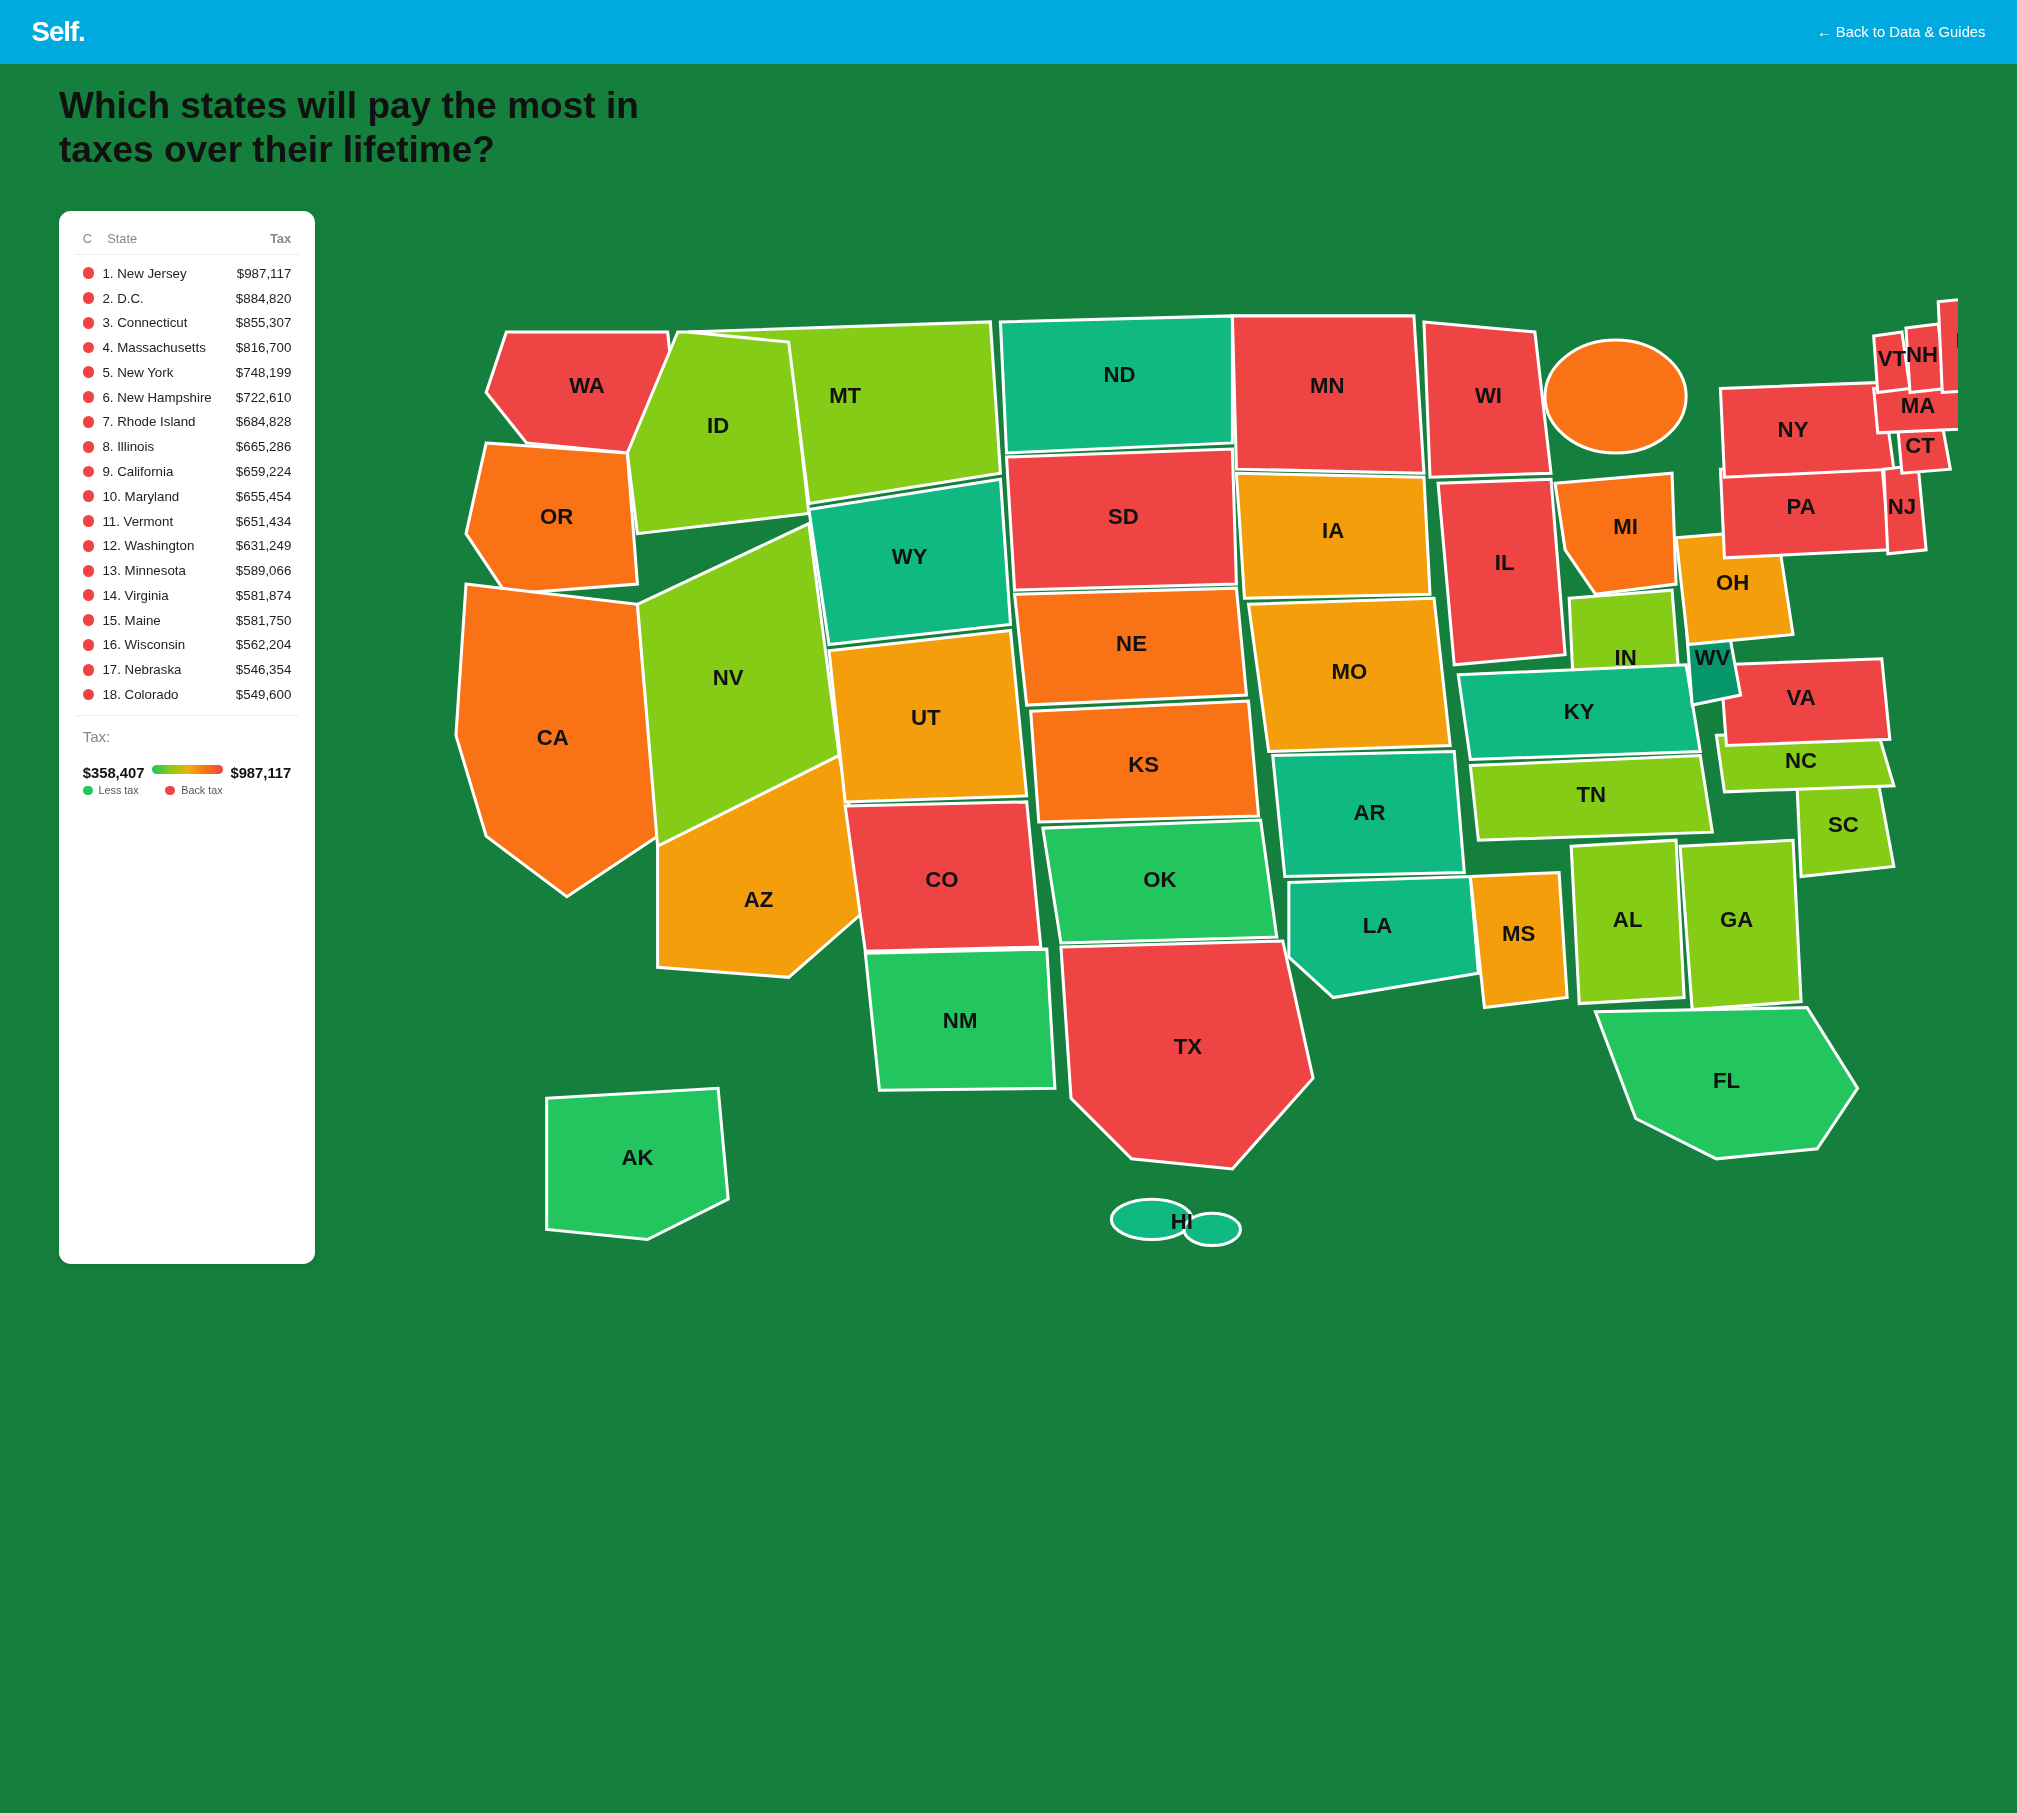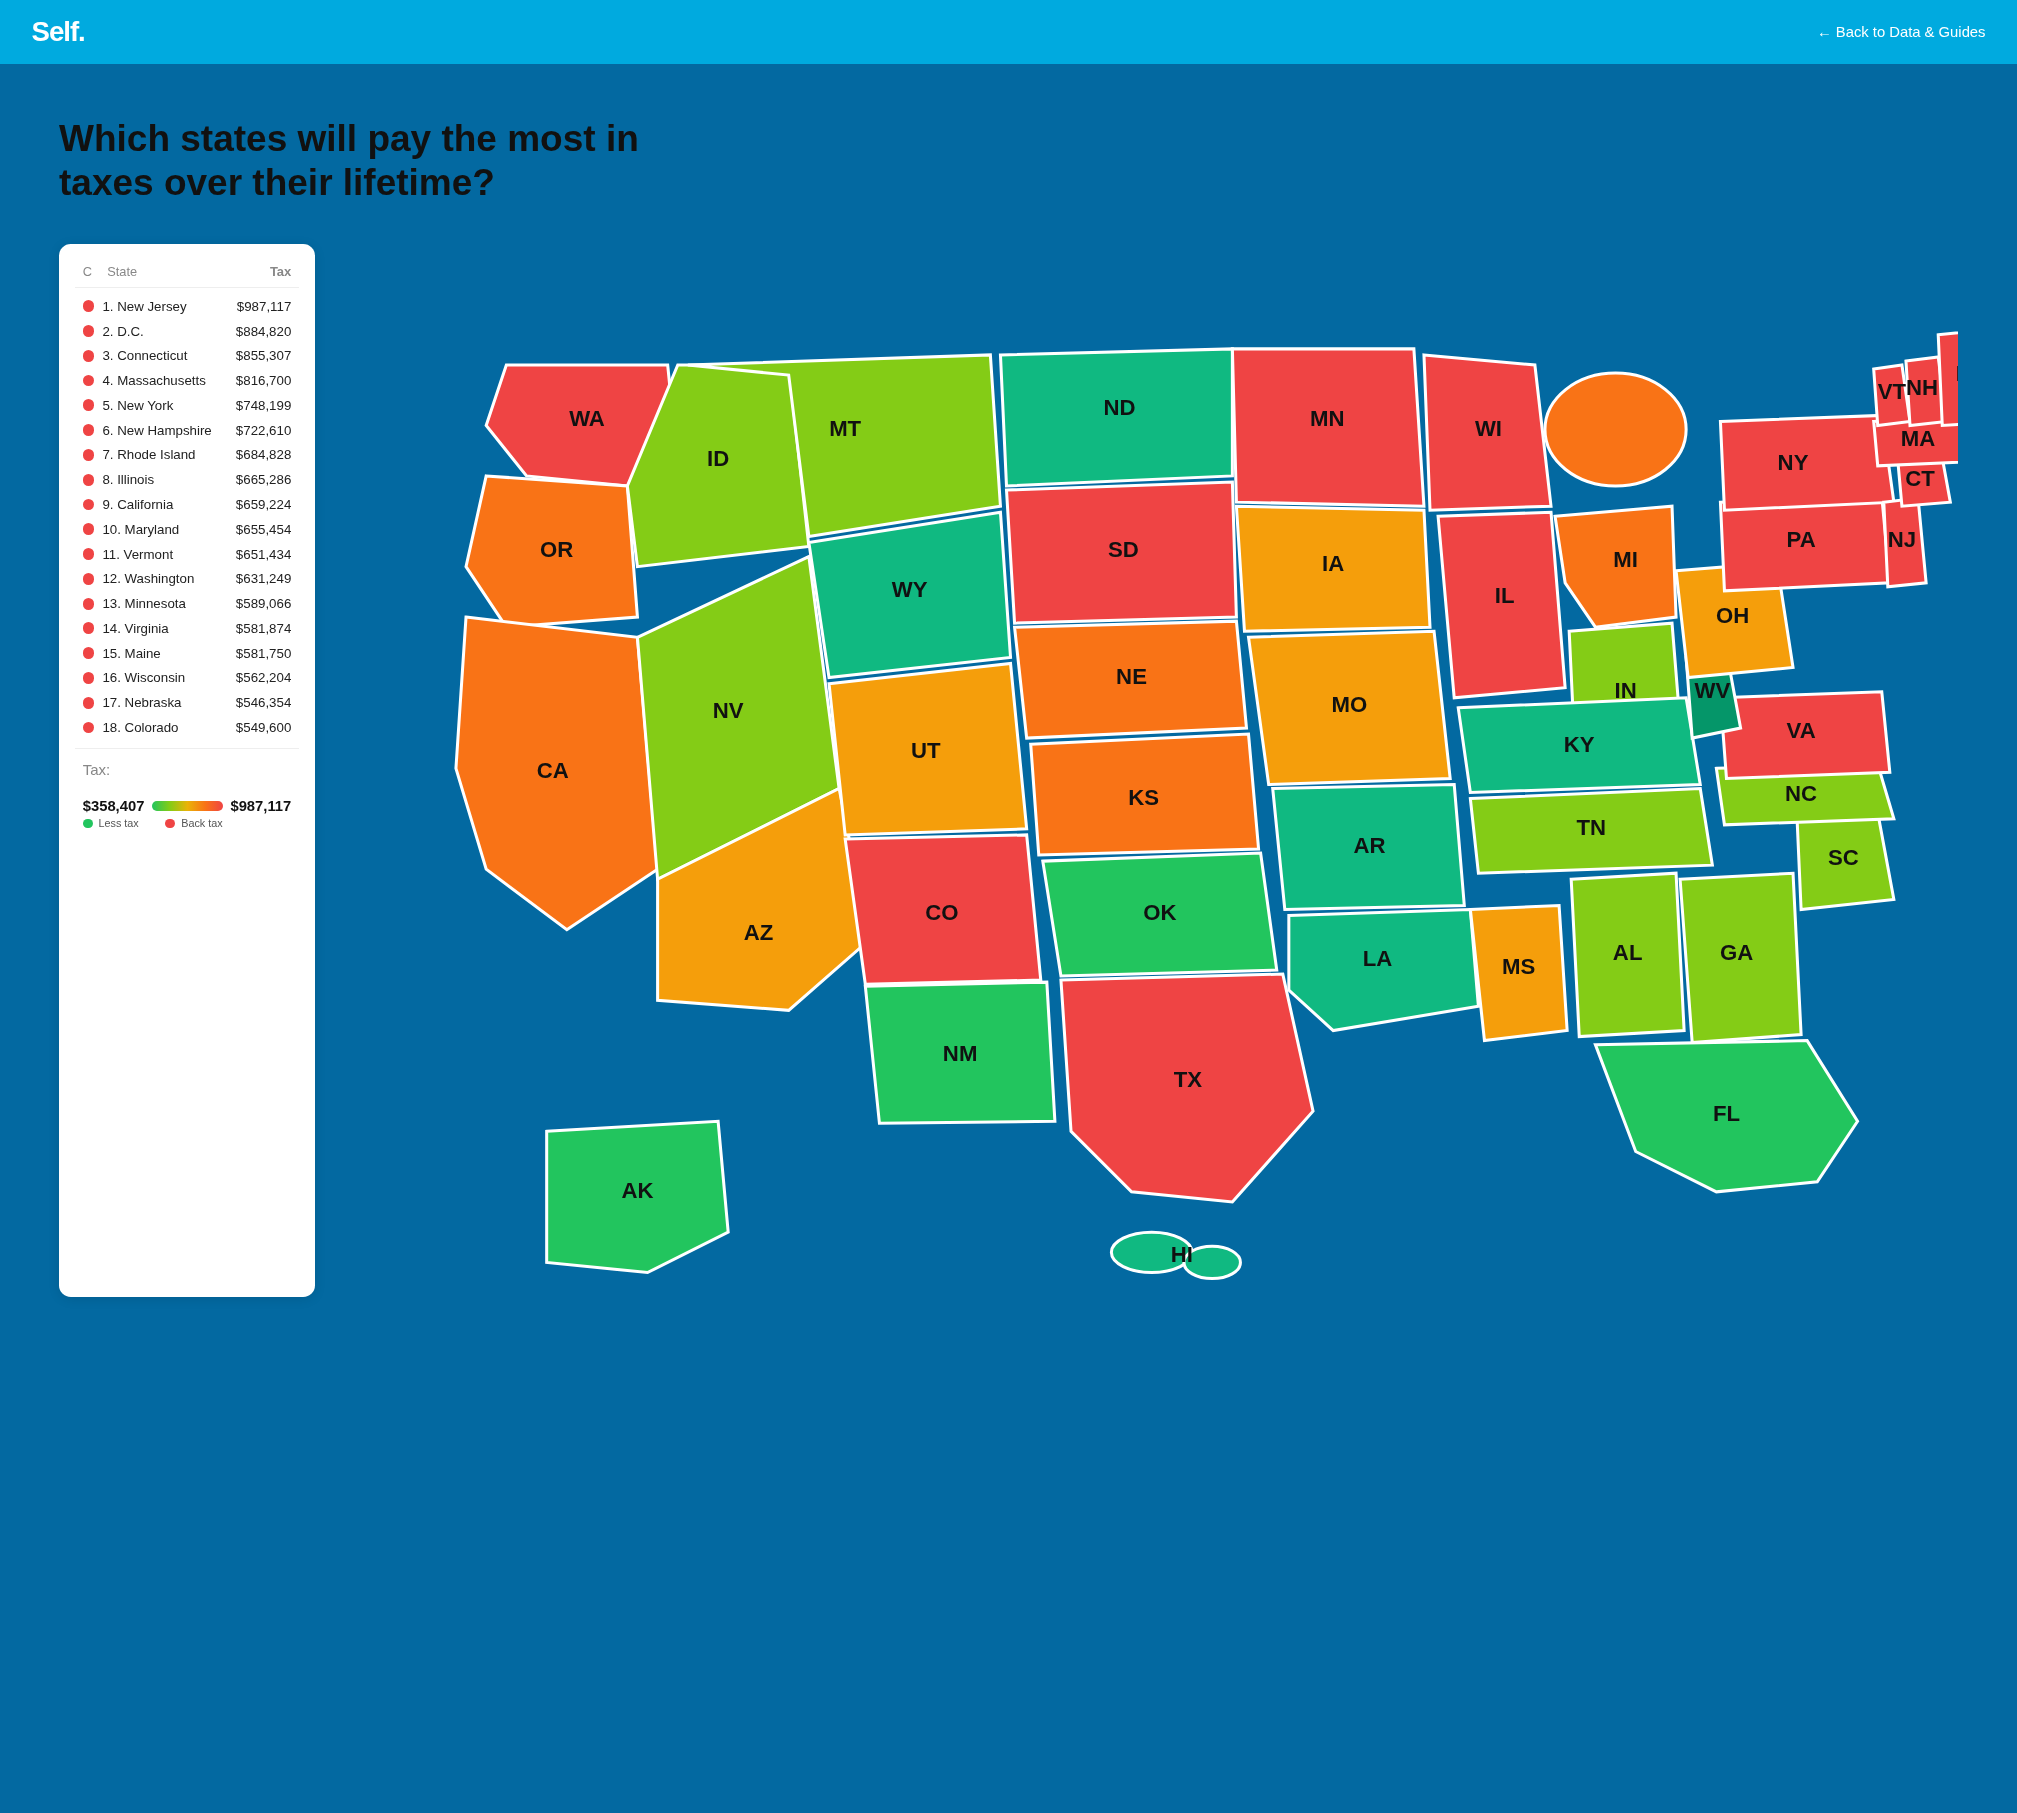--- a/index.html
+++ b/index.html
@@ -22,23 +22,23 @@
       color: white;
       font-size: 14.8px;
       display: flex;
       align-items: center;
       gap: 5.9px;
       cursor: pointer;
     }
 
     
     .main {
-      background: #0369a1;
+      background: #15803d;
       min-height: calc(100vh - 63px);
-      padding: 53px 59px;
+      padding: 20px 59px;
     }
 
     .page-title {
       font-size: 37px;
       font-weight: 800;
       color: #111;
       margin-bottom: 39px;
       max-width: 591px;
       line-height: 1.2;
     }
@@ -110,21 +110,21 @@
       border-top: 1px solid #eee;
       margin-top: 7.9px;
     }
     .legend-label {
       font-size: 15px;
       color: #888;
       margin-bottom: 20px;
     }
     .legend-row {
       display: flex;
-      align-items: center;
+      align-items: flex-start;
       gap: 7.9px;
       margin-bottom: 3.9px;
     }
     .legend-values {
       font-size: 14.8px;
       font-weight: 700;
       color: #111;
     }
     .gradient-bar {
       width: 79px;

